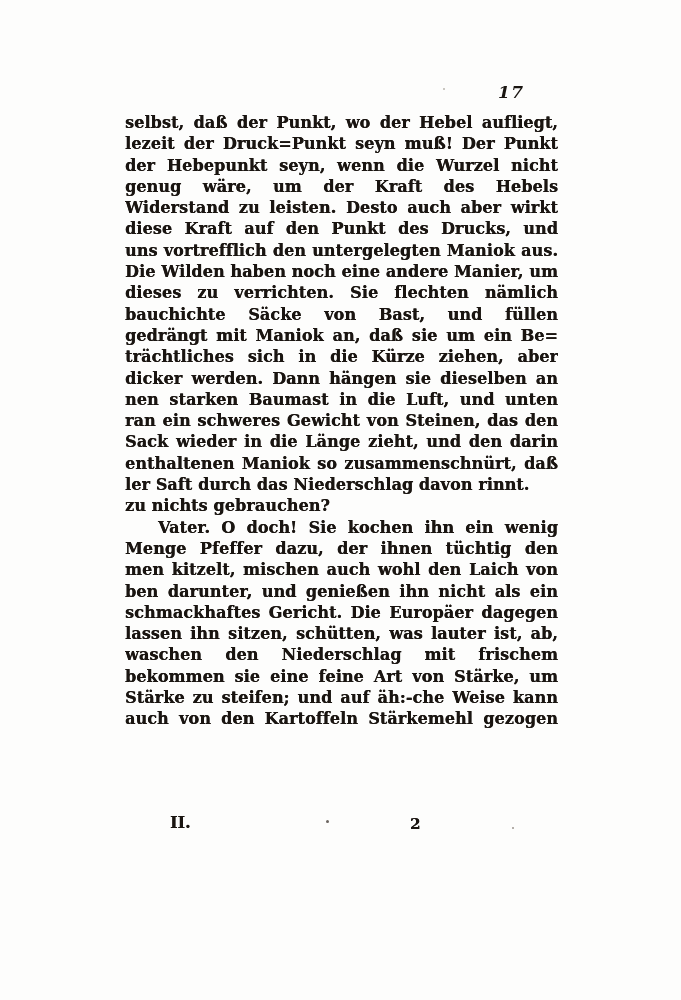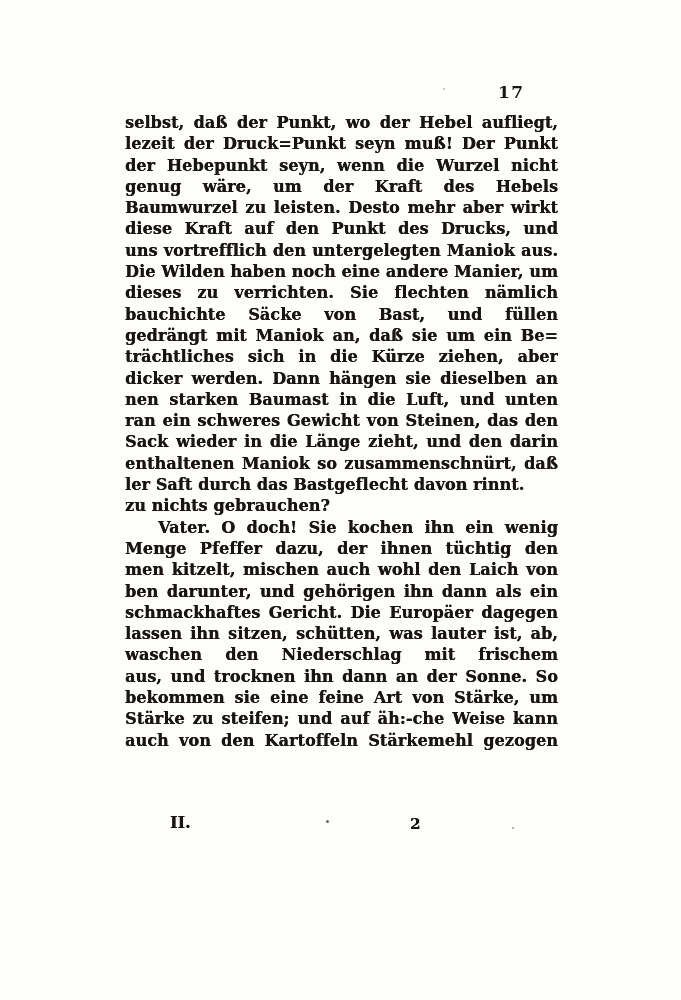--- a/index.html
+++ b/index.html
@@ -7,21 +7,21 @@
     position:relative;
     width:681px;height:1000px;
     background:#fdfdfc;
     font-family:"DejaVu Serif","Liberation Serif",serif;
     font-weight:700;
     color:#1a1511;
     overflow:hidden;
   }
   .pagenum{
     position:absolute;left:498px;top:82px;
-    font-size:17px;letter-spacing:1.5px;
+    font-size:17px;letter-spacing:1.5px;font-style:italic;
   }
   .textblock{
     position:absolute;left:125px;top:112px;width:433px;
   }
   .line{
     height:21.3px;line-height:21.3px;font-size:16px;
     overflow:hidden;white-space:normal;
     text-align:left;letter-spacing:0.1px;
     text-shadow:0.3px 0 0 currentColor;
   }
@@ -43,43 +43,42 @@
 
 <div class="page">
 
   <div class="pagenum">17</div>
 
   <div class="textblock">
       <div class="line fill">selbst, daß der Punkt, wo der Hebel aufliegt, al=</div>
       <div class="line fill">lezeit der Druck=Punkt seyn muß! Der Punkt un=</div>
       <div class="line fill">der Hebepunkt seyn, wenn die Wurzel nicht stark</div>
       <div class="line fill">genug wäre, um der Kraft des Hebels gehörigen</div>
-      <div class="line fill">Baumwurzel zu leisten. Desto mehr aber wirkt</div>
+      <div class="line fill">Widerstand zu leisten. Desto auch aber wirkt</div>
       <div class="line fill">diese Kraft auf den Punkt des Drucks, und preßt</div>
       <div class="line fill">uns vortrefflich den untergelegten Maniok aus.</div>
       <div class="line fill">Die Wilden haben noch eine andere Manier, um</div>
       <div class="line fill">dieses zu verrichten. Sie flechten nämlich lange</div>
       <div class="line fill">bauchichte Säcke von Bast, und füllen dieselben</div>
       <div class="line fill">gedrängt mit Maniok an, daß sie um ein Be=</div>
       <div class="line fill">trächtliches sich in die Kürze ziehen, aber auch</div>
       <div class="line fill">dicker werden. Dann hängen sie dieselben an ei=</div>
       <div class="line fill">nen starken Baumast in die Luft, und unten da=</div>
       <div class="line fill">ran ein schweres Gewicht von Steinen, das den</div>
       <div class="line fill">Sack wieder in die Länge zieht, und den darin</div>
       <div class="line fill">enthaltenen Maniok so zusammenschnürt, daß al=</div>
-      <div class="line">ler Saft durch das Bastgeflecht davon rinnt.</div>
+      <div class="line">ler Saft durch das Niederschlag davon rinnt.</div>
       <div class="line">zu nichts gebrauchen?</div>
       <div class="line indent fill">Vater. O doch! Sie kochen ihn ein wenig</div>
       <div class="line fill">Menge Pfeffer dazu, der ihnen tüchtig den Gau=</div>
       <div class="line fill">men kitzelt, mischen auch wohl den Laich von Krab=</div>
-      <div class="line fill">ben darunter, und gehörigen ihn dann als ein</div>
+      <div class="line fill">ben darunter, und genießen ihn nicht als ein</div>
       <div class="line fill">schmackhaftes Gericht. Die Europäer dagegen</div>
       <div class="line fill">lassen ihn sitzen, schütten, was lauter ist, ab,</div>
       <div class="line fill">waschen den Niederschlag mit frischem Wasser</div>
-      <div class="line fill">aus, und trocknen ihn dann an der Sonne. So</div>
       <div class="line fill">bekommen sie eine feine Art von Stärke, um ihre</div>
       <div class="line fill">Stärke zu steifen; und auf äh:-che Weise kann</div>
       <div class="line fill">auch von den Kartoffeln Stärkemehl gezogen werden.</div>
     </div>
 
   <div class="footer">
     <span class="vol">II.</span>
     <span class="sig">2</span>
   </div>
 

